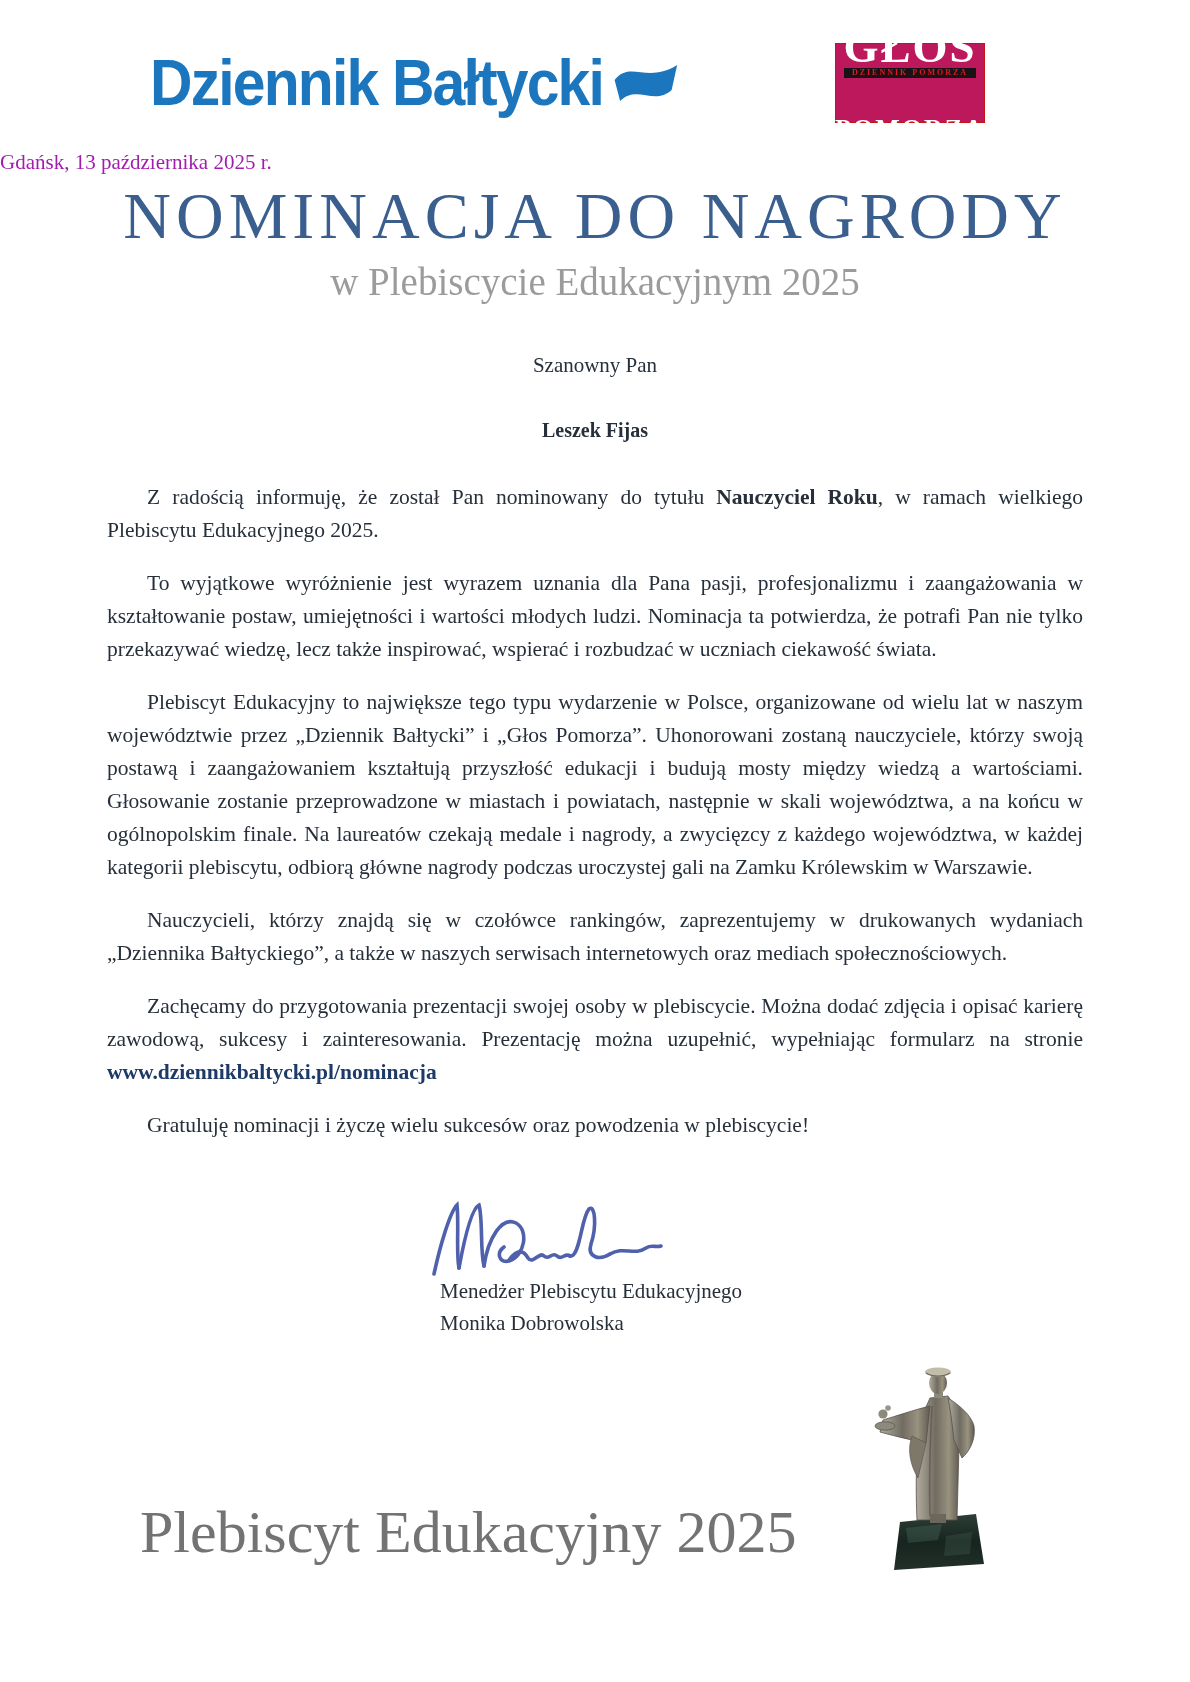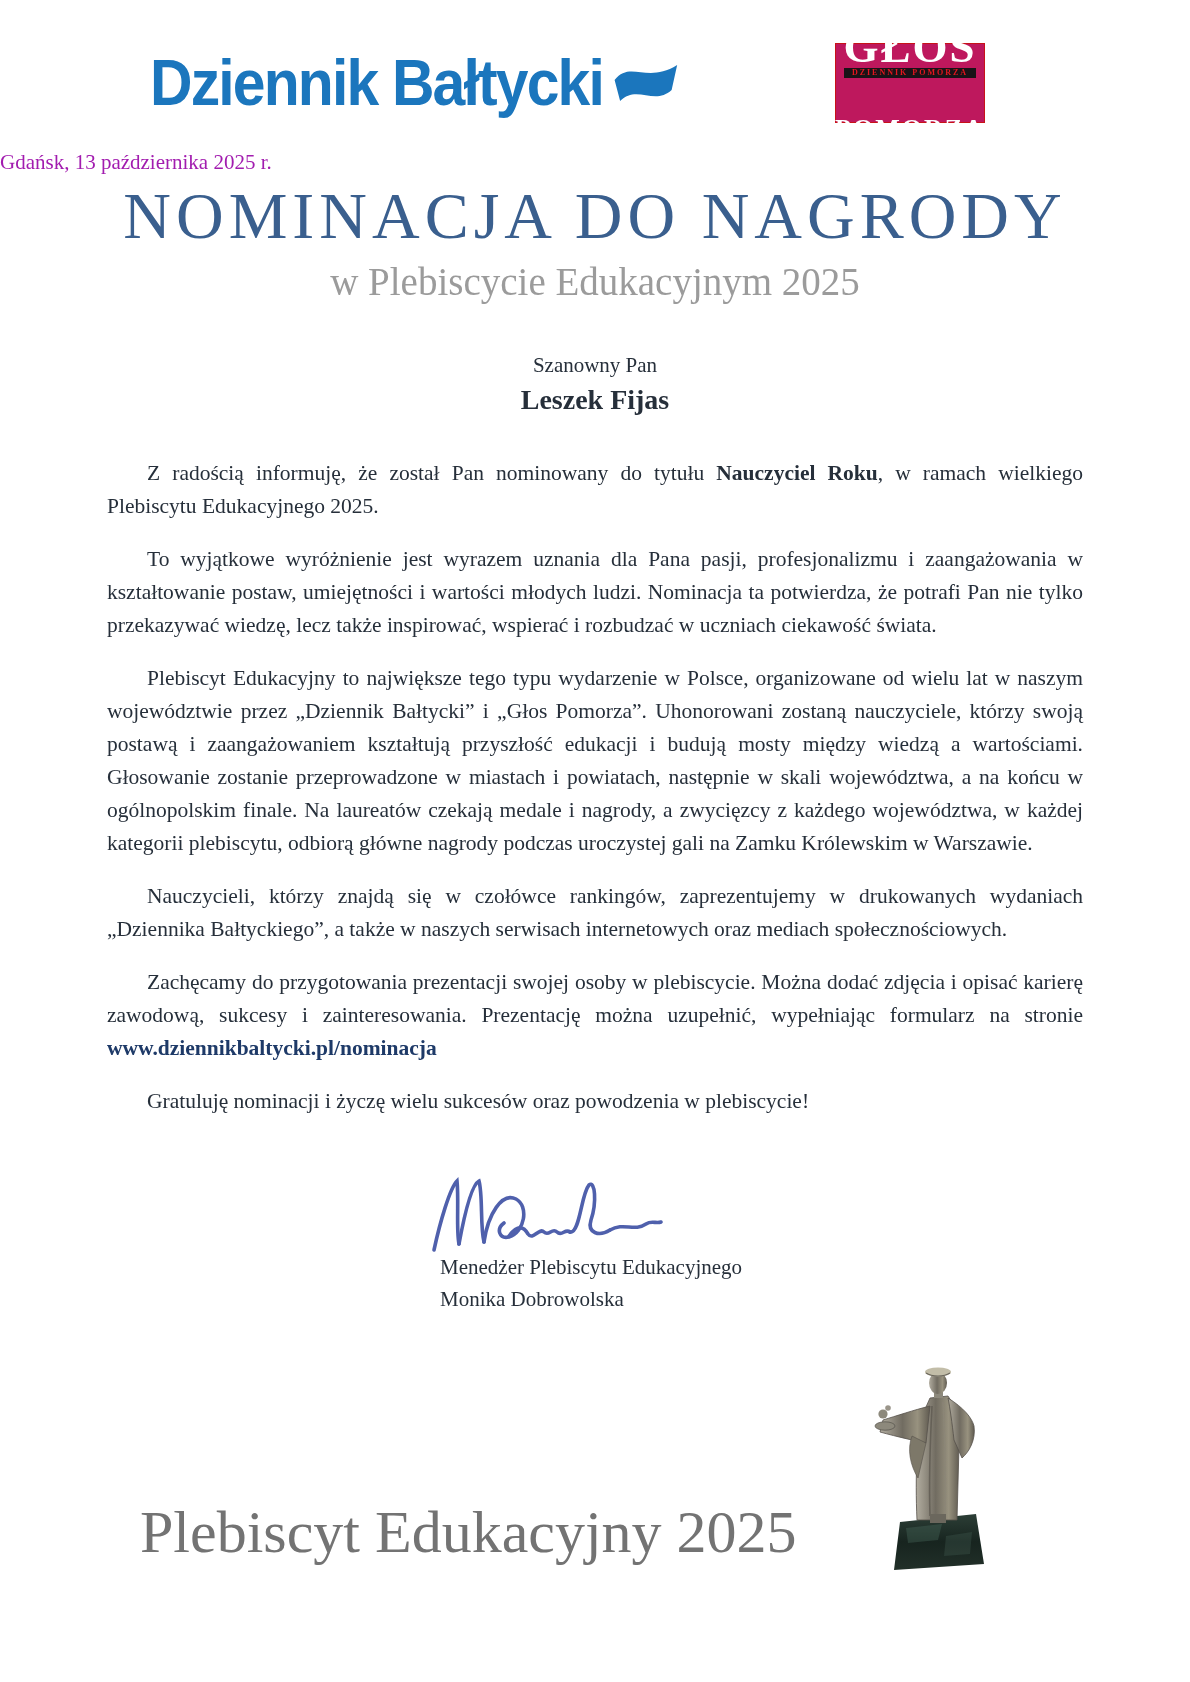--- a/index.html
+++ b/index.html
@@ -32,21 +32,21 @@
   }
   .glos-bottom { font-size:26px; font-weight:bold; letter-spacing:2px; line-height:1.05;margin-top:37px; }
   
   .dateline { text-align:left; font-size:21px; color:#a21caf; margin-top:24px; }
   .main-title {
     text-align:center; font-size:66px; color:#3a5f8e; letter-spacing:5px;
     line-height:1.0; margin-top:8px; white-space:nowrap;
   }
   .sub-title { text-align:center; font-size:39px; color:#9b9b9b; margin-top:10px; }
   .salutation { text-align:center; margin-top:46px; font-size:21px; line-height:1.45; }
-  .salutation-name { font-weight:bold; font-size:28px; }
+  .salutation-name { font-weight:bold; font-size:20px;margin-top:36px; }
   
   .letter-body { margin:36px 107px 0 107px; font-size:21.5px; line-height:33px; text-align:justify; }
   .para { text-indent:40px; margin:0 0 20px 0; }
   .weblink { font-weight:bold; color:#1e3a68; text-decoration:none; }
   .bold { font-weight:bold; }
   
   .closing-block { margin:54px 0 0 440px; font-size:21px; line-height:1.5; }
   .signature-svg { display:block; margin:4px 0 -4px -12px; }
   
   .footer-title {

